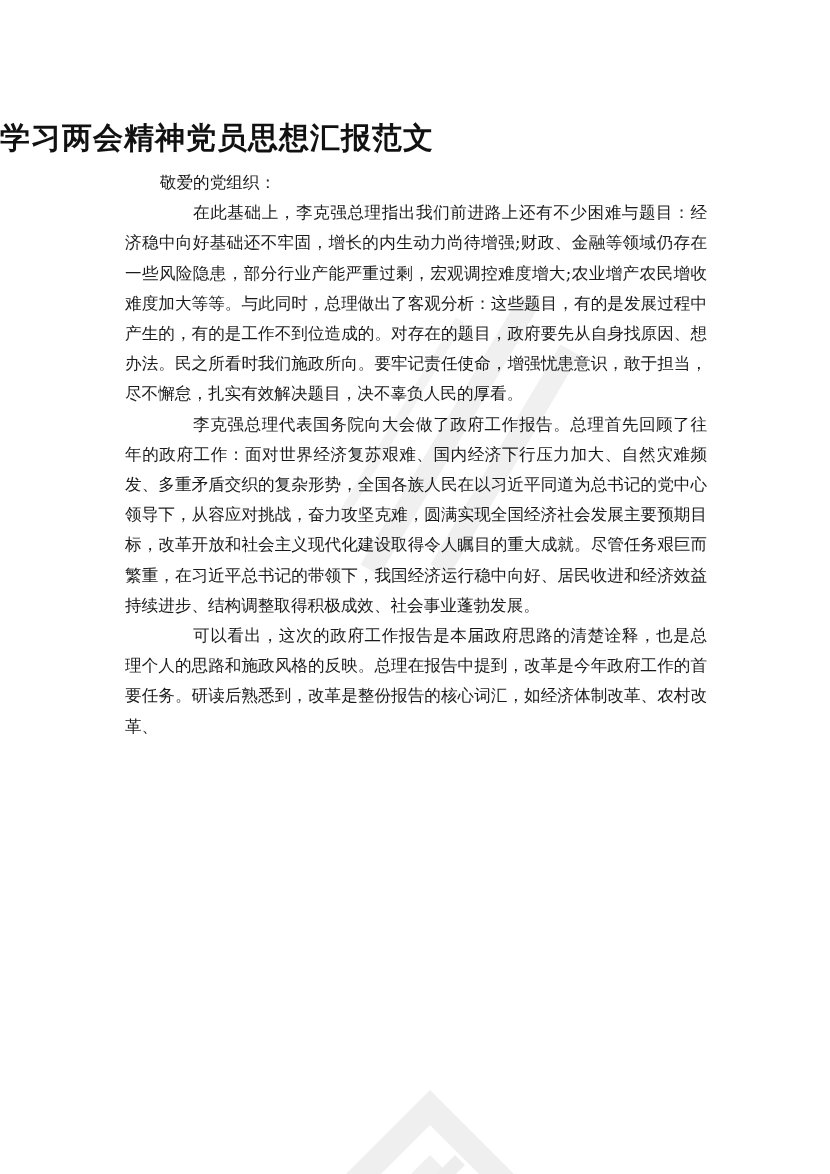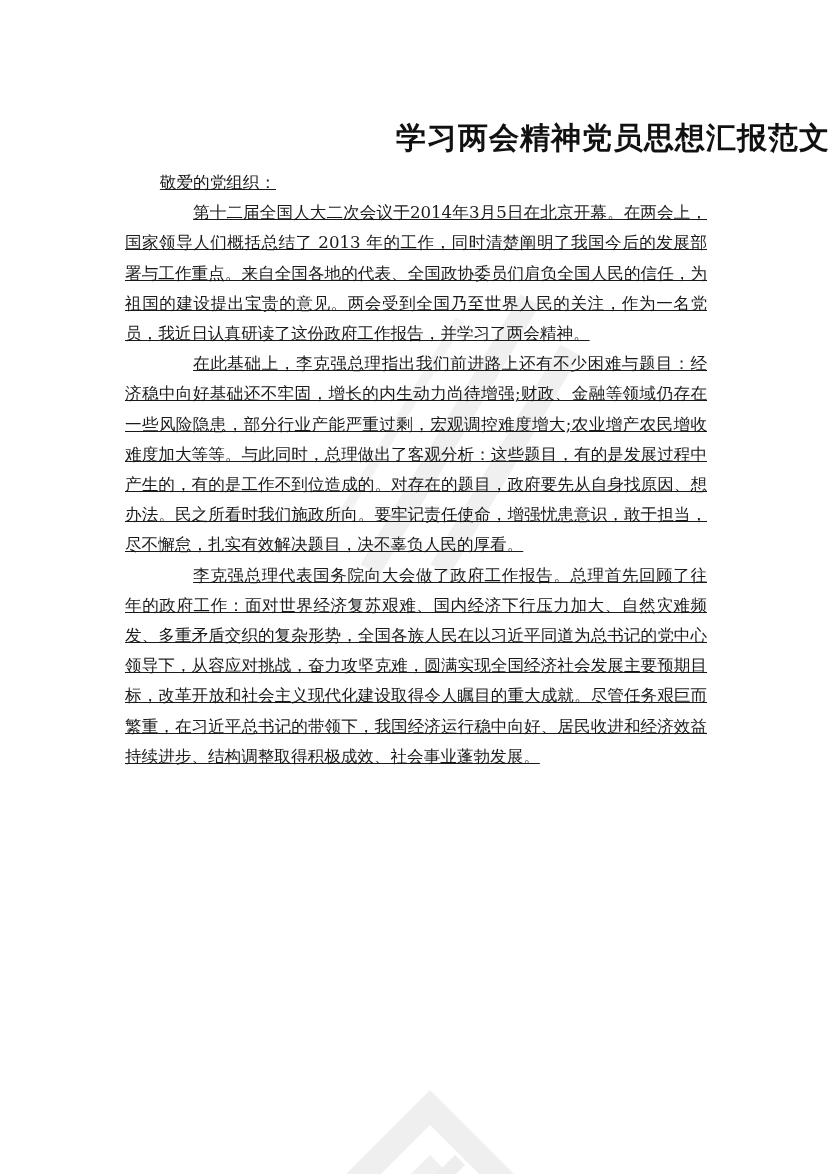--- a/index.html
+++ b/index.html
@@ -37,39 +37,38 @@
     left: 300px;
     top: 1080px;
     width: 260px;
     height: 180px;
   }
   .title {
     position: absolute;
     left: 0;
     width: 830px;
     top: 118px;
-    text-align: right;
+    text-align: left;
     font-family: "DejaVu Sans", "Liberation Sans", sans-serif;
     font-weight: bold;
     font-size: 30px;
     letter-spacing: 1px;
     line-height: 40px;
     margin: 0;
     color: #111111;
     z-index: 1;
   }
   .body-text {
     position: absolute;
     left: 125px;
     top: 168px;
     width: 582px;
     font-size: 16.6px;
     line-height: 30.2px;
     z-index: 1;
-    text-decoration: underline;
   }
   .salutation {
     margin: 0;
     text-indent: 2.1em;
   }
   .para {
     margin: 0;
     text-indent: 4.1em;
     text-align: justify;
   }
@@ -92,18 +91,18 @@
   <svg class="watermark wm-bottom" viewBox="0 0 260 180">
     <path d="M130 10 L250 130 L215 130 L130 45 L45 130 L10 130 Z" fill="#efefef"></path>
     <path d="M95 110 L130 75 L165 110 L150 125 L130 105 L110 125 Z" fill="#f0f0f0"></path>
     <path d="M100 140 L160 80" stroke="#ededed" stroke-width="14" fill="none"></path>
   </svg>
 
   <h1 class="title">学习两会精神党员思想汇报范文</h1>
 
   <div class="body-text">
     <p class="salutation">敬爱的党组织：</p>
-    <p class="para">第十二届全国人大二次会议于2014年3月5日在北京开幕。在两会上，国家领导人们概括总结了 2013 年的工作，同时清楚阐明了我国今后的发展部署与工作重点。来自全国各地的代表、全国政协委员们肩负全国人民的信任，为祖国的建设提出宝贵的意见。两会受到全国乃至世界人民的关注，作为一名党员，我近日认真研读了这份政府工作报告，并学习了两会精神。</p>
     <p class="para">在此基础上，李克强总理指出我们前进路上还有不少困难与题目：经济稳中向好基础还不牢固，增长的内生动力尚待增强;财政、金融等领域仍存在一些风险隐患，部分行业产能严重过剩，宏观调控难度增大;农业增产农民增收难度加大等等。与此同时，总理做出了客观分析：这些题目，有的是发展过程中产生的，有的是工作不到位造成的。对存在的题目，政府要先从自身找原因、想办法。民之所看时我们施政所向。要牢记责任使命，增强忧患意识，敢于担当，尽不懈怠，扎实有效解决题目，决不辜负人民的厚看。</p>
     <p class="para">李克强总理代表国务院向大会做了政府工作报告。总理首先回顾了往年的政府工作：面对世界经济复苏艰难、国内经济下行压力加大、自然灾难频发、多重矛盾交织的复杂形势，全国各族人民在以习近平同道为总书记的党中心领导下，从容应对挑战，奋力攻坚克难，圆满实现全国经济社会发展主要预期目标，改革开放和社会主义现代化建设取得令人瞩目的重大成就。尽管任务艰巨而繁重，在习近平总书记的带领下，我国经济运行稳中向好、居民收进和经济效益持续进步、结构调整取得积极成效、社会事业蓬勃发展。</p>
+    <p class="para">可以看出，这次的政府工作报告是本届政府思路的清楚诠释，也是总理个人的思路和施政风格的反映。总理在报告中提到，改革是今年政府工作的首要任务。研读后熟悉到，改革是整份报告的核心词汇，如经济体制改革、农村改革、</p>
   </div>
 
 </div>
 
 </body></html>

